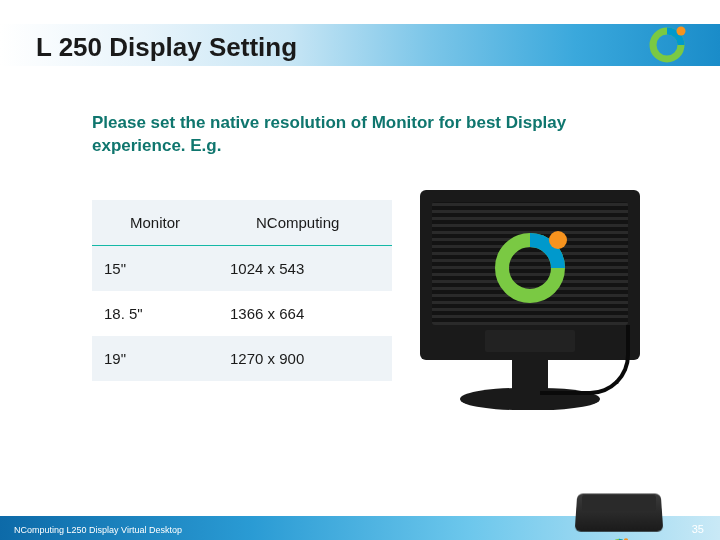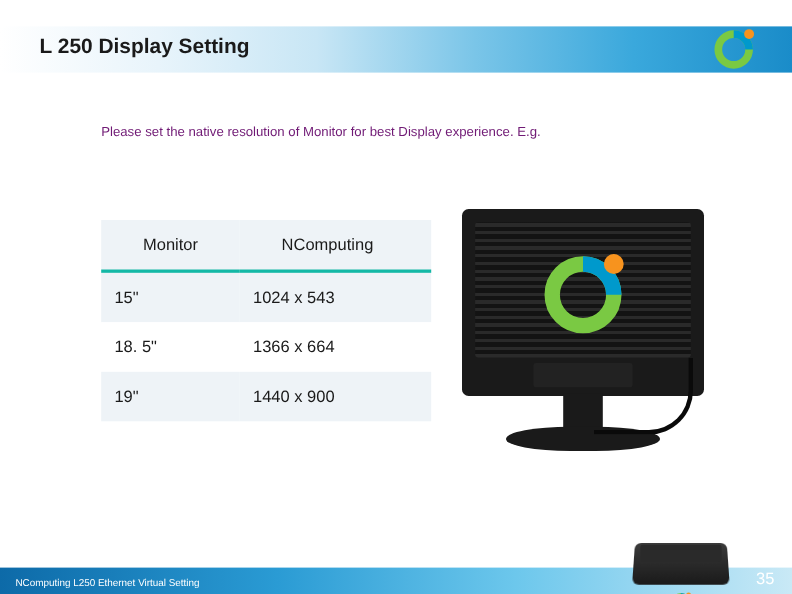--- a/index.html
+++ b/index.html
@@ -16,59 +16,59 @@
     top: 24px;
     left: 0;
     right: 0;
     height: 42px;
     background: linear-gradient(to right, #ffffff 0%, #e8f4fb 20%, #c8e6f5 40%, #7ac5e8 60%, #3aa8dc 80%, #1a8cc9 100%);
   }
   .title {
     position: absolute;
     top: 32px;
     left: 36px;
-    font-size: 19px;
+    font-size: 26px;
     font-weight: bold;
     color: #1a1a1a;
     z-index: 2;
   }
   .logo-top {
     position: absolute;
     top: 20px;
     right: 28px;
     z-index: 3;
   }
   .logo-small { transform: scale(0.35); transform-origin: center; }
   .instruction {
     position: absolute;
     top: 112px;
     left: 92px;
     right: 70px;
-    font-size: 12px;
-    font-weight: normal;
-    color: #701a75;
+    font-size: 17px;
+    font-weight: bold;
+    color: #0f766e;
     line-height: 1.35;
   }
   .table {
     position: absolute;
     top: 200px;
     left: 92px;
     width: 300px;
     border-collapse: collapse;
   }
   .table th, .table td {
     text-align: left;
     padding: 14px 12px;
     font-size: 15px;
     color: #1a1a1a;
   }
   .table th {
     font-weight: normal;
     background: #eef3f7;
-    border-bottom: 3px solid #14b8a6;
+    border-bottom: 1px solid #14b8a6;
     padding-left: 38px;
   }
   .table tr:nth-child(odd) td { background: #ffffff; }
   .table tr:nth-child(even) td { background: #eef3f7; }
   .table th:first-child, .table td:first-child { width: 42%; }
 
   .monitor-img {
     position: absolute;
     top: 190px;
     left: 400px;
@@ -135,21 +135,21 @@
   .footer-text {
     position: absolute;
     bottom: 5px; left: 14px;
     font-size: 9px;
     color: #ffffff;
     z-index: 3;
   }
   .page-num {
     position: absolute;
     bottom: 5px; right: 16px;
-    font-size: 15px;
+    font-size: 11px;
     color: #ffffff;
     z-index: 3;
   }
   .device {
     position: absolute;
     bottom: 8px; right: 58px;
     width: 86px; height: 40px;
     z-index: 3;
   }
   .device-body {
@@ -195,21 +195,21 @@
   <tr>
     <td>15"</td>
     <td>1024 x 543</td>
   </tr>
   <tr>
     <td>18. 5"</td>
     <td>1366 x 664</td>
   </tr>
   <tr>
     <td>19"</td>
-    <td>1440 x 900</td>
+    <td>1270 x 900</td>
   </tr>
 </tbody>
   </table>
 
 <div class="monitor-img">
   <div class="monitor-body">
     <div class="monitor-grill"></div>
     <div class="monitor-logo logo-small">
       <svg width="100" height="100" viewBox="0 0 100 100">
         <circle cx="50" cy="50" r="28" fill="none" stroke="#7ac943" stroke-width="14"></circle>
@@ -230,14 +230,14 @@
   <div class="device-logo">
     <svg width="100" height="100" viewBox="0 0 100 100">
       <circle cx="50" cy="50" r="28" fill="none" stroke="#7ac943" stroke-width="14"></circle>
       <path d="M 50 22 A 28 28 0 0 1 78 50" fill="none" stroke="#0099cc" stroke-width="14"></path>
       <circle cx="78" cy="22" r="9" fill="#f7931e"></circle>
     </svg>
   </div>
 </div>
 
 <div class="footer-bar"></div>
-<div class="footer-text">NComputing L250 Ethernet Virtual Setting</div>
+<div class="footer-text">NComputing L250 Display Virtual Desktop</div>
 <div class="page-num">35</div>
 
 </body></html>

